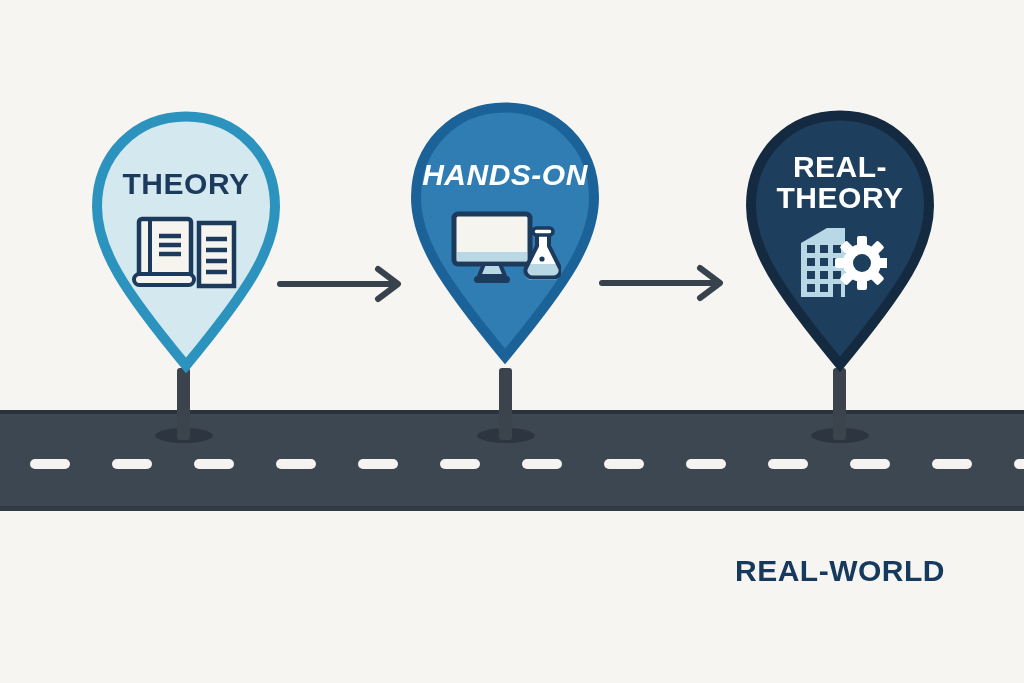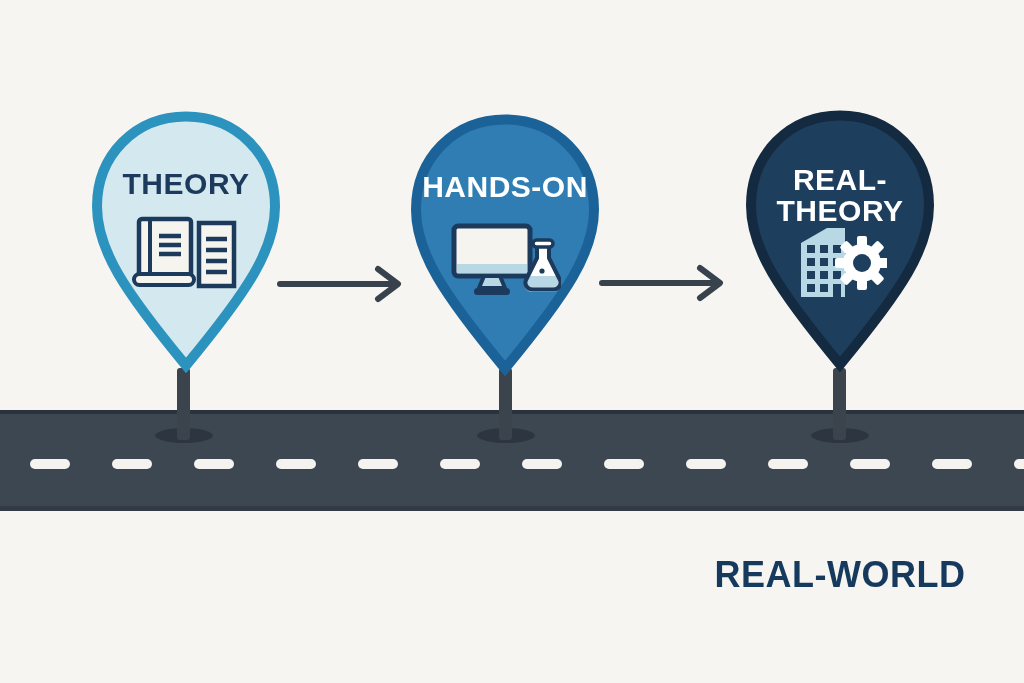--- a/index.html
+++ b/index.html
@@ -43,35 +43,35 @@
     border-radius:50%;
     background:var(--pole_base,#2d3640);
     z-index:2;
   }
   .pole.p1{left:177px}.pole.p2{left:499px}.pole.p3{left:833px}
   .pole-base.p1{left:155px}.pole-base.p2{left:477px}.pole-base.p3{left:811px}
 
   
   .pin{position:absolute;width:190px;height:263px;z-index:4;}
   .pin.pin1{left:91px;top:110px;}
-  .pin.pin2{left:410px;top:113px;}
+  .pin.pin2{left:410px;top:101px;font-style:italic;}
   .pin.pin3{left:745px;top:109px;}
   .balloon{position:absolute;left:0;top:0;width:190px;height:263px;}
   .pin1 .balloon path{fill:var(--pin1_fill,#d3e8ef);stroke:var(--pin1_border,#2b93bd);}
   .pin2 .balloon path{fill:var(--pin2_fill,#2f7db3);stroke:var(--pin2_border,#1b6298);}
   .pin3 .balloon path{fill:var(--pin3_fill,#1e3e5e);stroke:var(--pin3_border,#132a40);}
   .pin-label{
     position:absolute;left:0;top:58px;width:100%;
     text-align:center;font-weight:700;font-size:30px;
     letter-spacing:.5px;line-height:1.04;
   }
   .pin-label span{display:block;}
   .pin1 .pin-label{color:var(--navy,#16395c);}
   .pin2 .pin-label,.pin3 .pin-label{color:var(--white,#ffffff);}
-  .pin3 .pin-label{top:55px;}
+  .pin3 .pin-label{top:42px;}
   .pin-icon{position:absolute;left:50%;transform:translateX(-50%);}
   .pin1 .pin-icon{top:104px;}
   .pin2 .pin-icon{top:108px;}
   .pin3 .pin-icon{top:112px;}
 
   
   .stroke-navy{stroke:var(--navy,#1e3c5e);}
   .fill-navy{fill:var(--navy,#1e3c5e);}
   .fill-ivory{fill:var(--ivory,#f6f4ee);}
   .fill-lightblue{fill:var(--light_blue,#b9d8e6);}
@@ -82,21 +82,21 @@
   
   .arrow{position:absolute;z-index:2;}
   .arrow.a1{left:274px;top:262px;}
   .arrow.a2{left:596px;top:261px;}
   .arrow path{stroke:var(--arrow,#38424d);stroke-width:6;fill:none;
     stroke-linecap:round;stroke-linejoin:round;}
 
   
   .caption{
     position:absolute;left:690px;top:554px;width:300px;
-    text-align:center;font-weight:700;font-size:36px;
+    text-align:center;font-weight:700;font-size:30px;
     letter-spacing:.5px;
     color:var(--caption,#16395e);
     z-index:2;
   }
 </style>
 </head>
 <body>
 
 <div class="stage">
 

